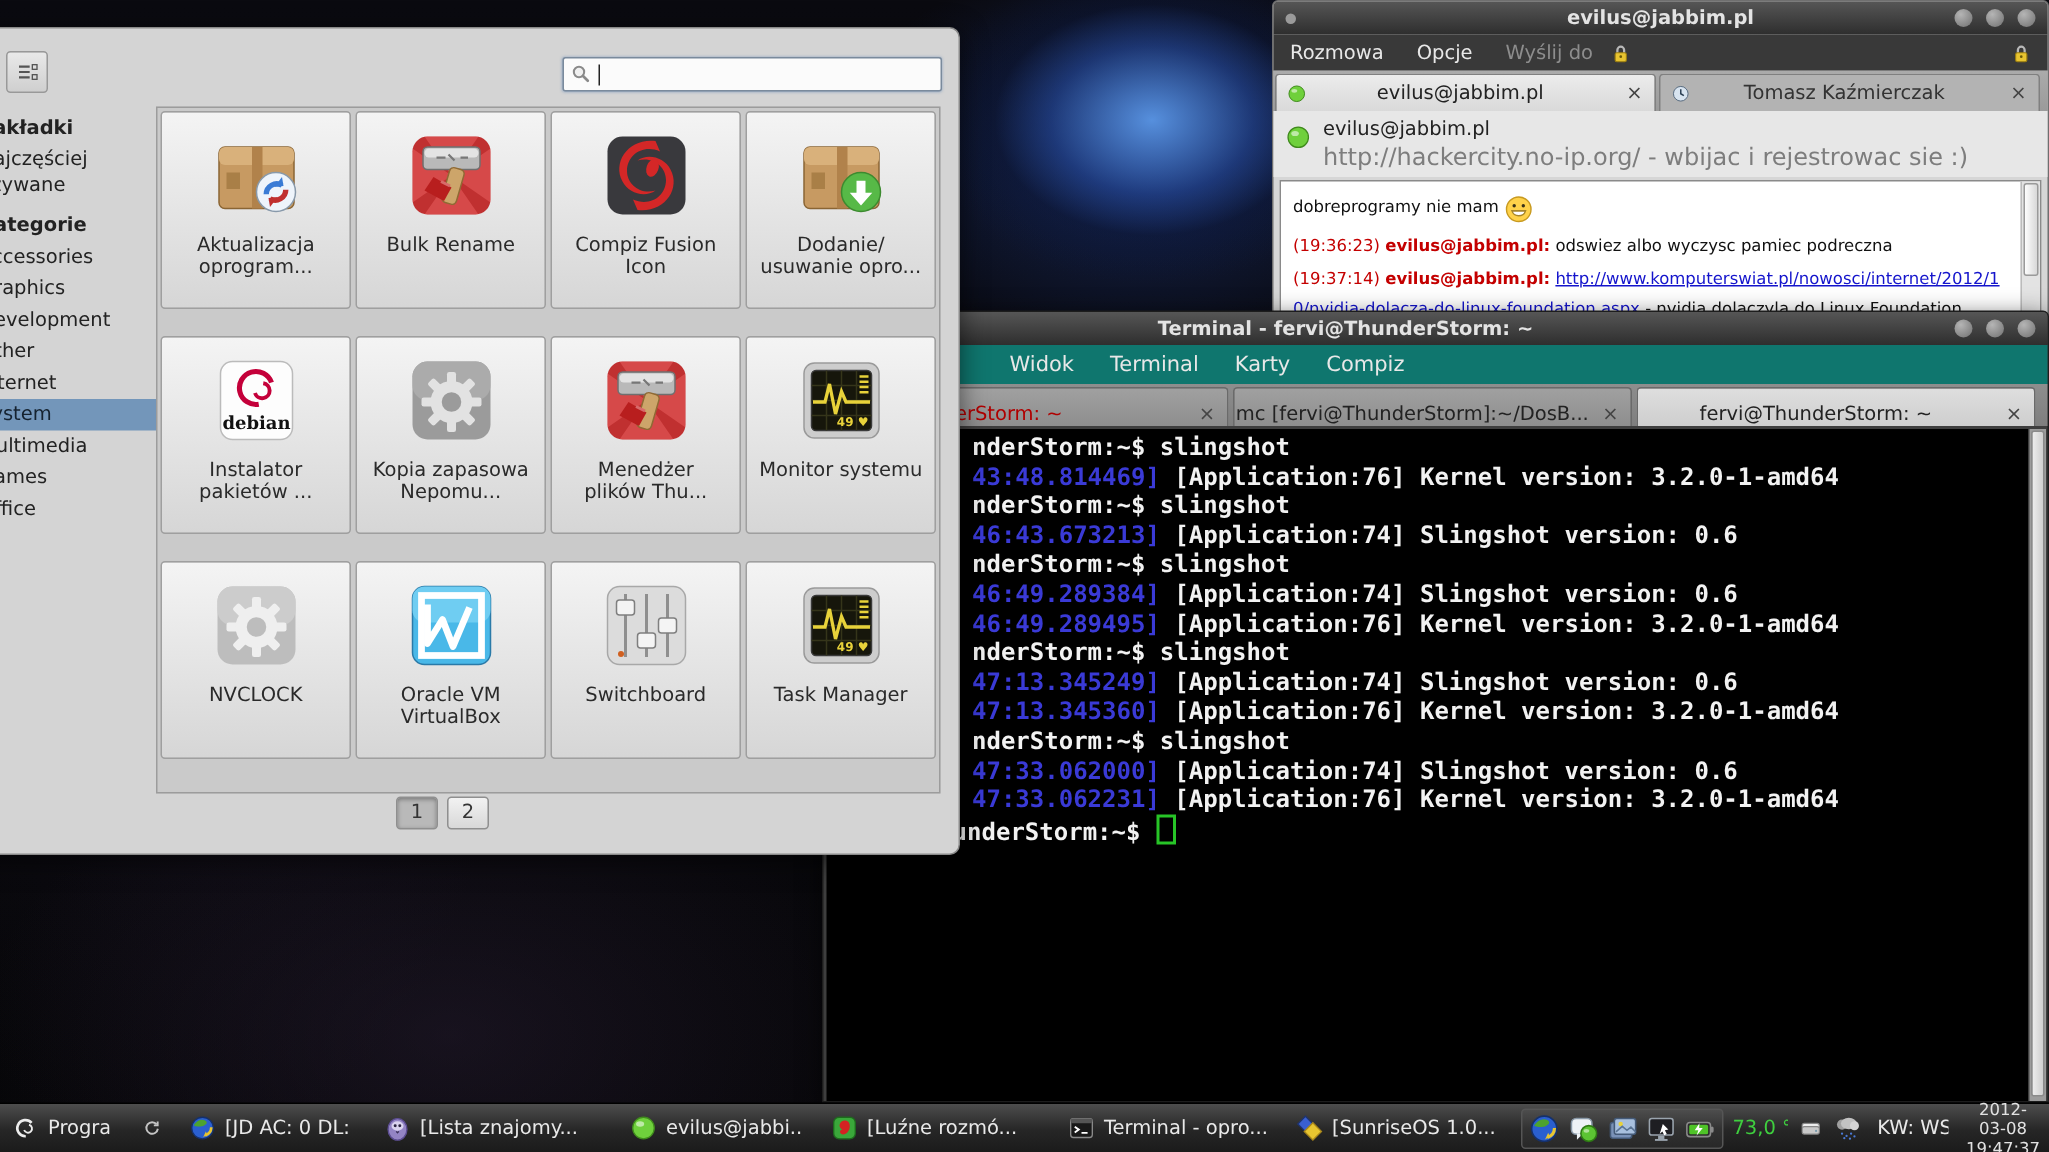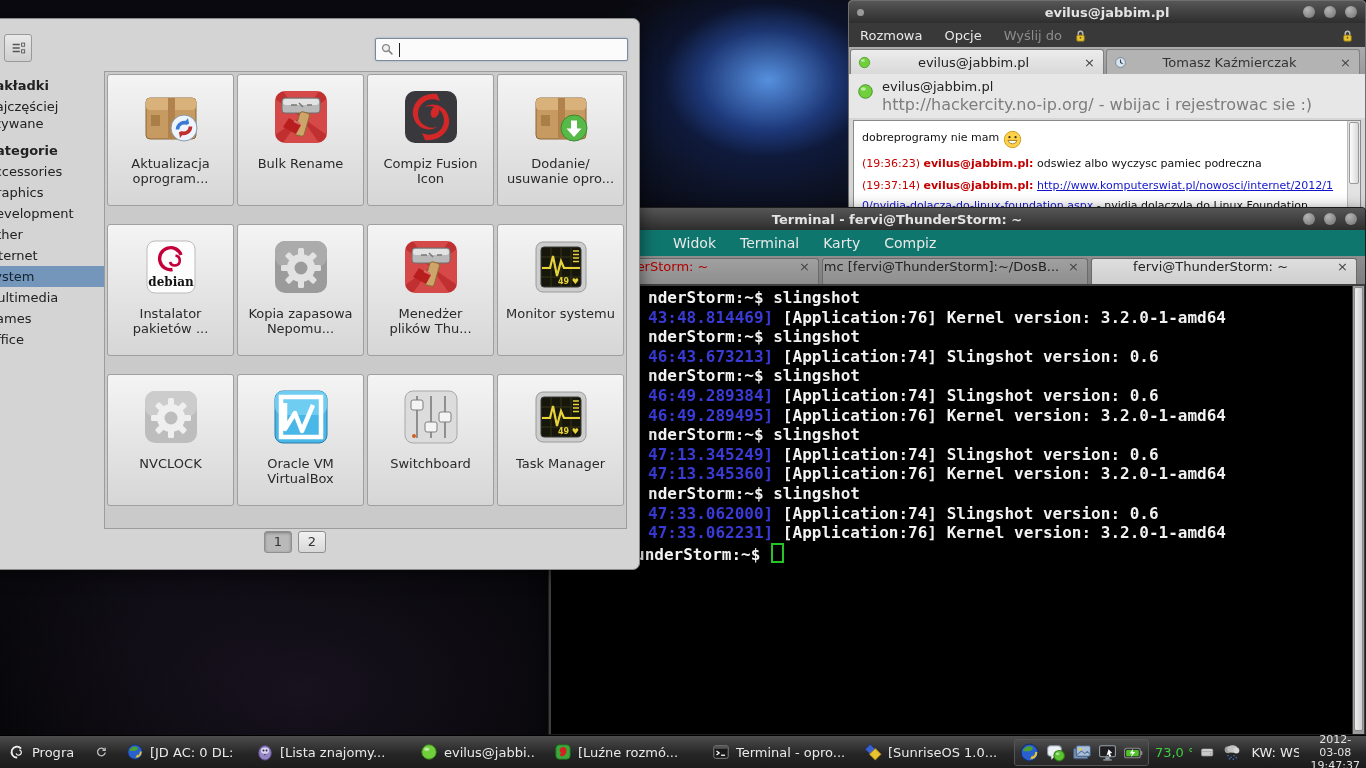--- a/index.html
+++ b/index.html
@@ -67,21 +67,21 @@
   .t-nick{color:#c40000;font-weight:bold;}
   .t-link{color:#1414cc;text-decoration:underline;word-break:break-all;}
   .msg{margin-bottom:2px;}
   
   #term{left:548px;top:207px;width:818px;height:528px;z-index:2;background:#3e3e3e;border:1px solid #1d1d1d;
     border-radius:4px 4px 0 0;box-shadow:0 4px 16px rgba(0,0,0,.6);}
   #term-menu{height:26px;background:#0f766e;display:flex;align-items:center;font-size:14px;color:#e8e8e8;padding-left:112px;}
   #term-menu .mi{padding:0 12px;}
   #term-tabs{height:28px;background:linear-gradient(#8e8e8e,#7e7e7e);display:flex;padding:2px 2px 0 4px;box-sizing:border-box;}
   .ttab{width:266px;margin-right:3px;height:26px;border:1px solid #6a6a6a;border-bottom:none;border-radius:3px 3px 0 0;
-    display:flex;align-items:flex-start;font-size:13px;box-sizing:border-box;background:linear-gradient(#a0a0a0,#8e8e8e);color:#222;}
+    display:flex;align-items:flex-end;font-size:13px;box-sizing:border-box;background:linear-gradient(#a0a0a0,#8e8e8e);color:#222;}
   .ttab.active{background:linear-gradient(#dedede,#cecece);}
   .ttab .lbl{flex:1;text-align:center;white-space:nowrap;overflow:hidden;}
   .ttab .lbl.alert{color:#b00000;}
   #term-body{position:absolute;left:2px;right:13px;top:78px;bottom:0;background:#000;overflow:hidden;
     font-family:"DejaVu Sans Mono",monospace;font-size:16px;font-weight:bold;line-height:19.6px;color:#f2f2f2;padding-top:2px;}
   .tline{white-space:pre;padding-left:7px;}
   .tline.deep{padding-left:97px;}
   .seg.blue{color:#3a3ad6;}
   #cursor{display:inline-block;width:9px;height:16px;border:2px solid #27c427;vertical-align:-3px;margin-left:1px;}
   #term-scroll{position:absolute;right:1px;top:78px;bottom:0;width:11px;background:#9c9c9c;}

